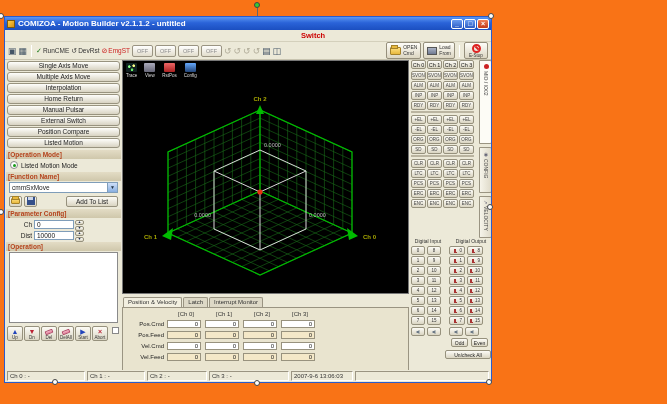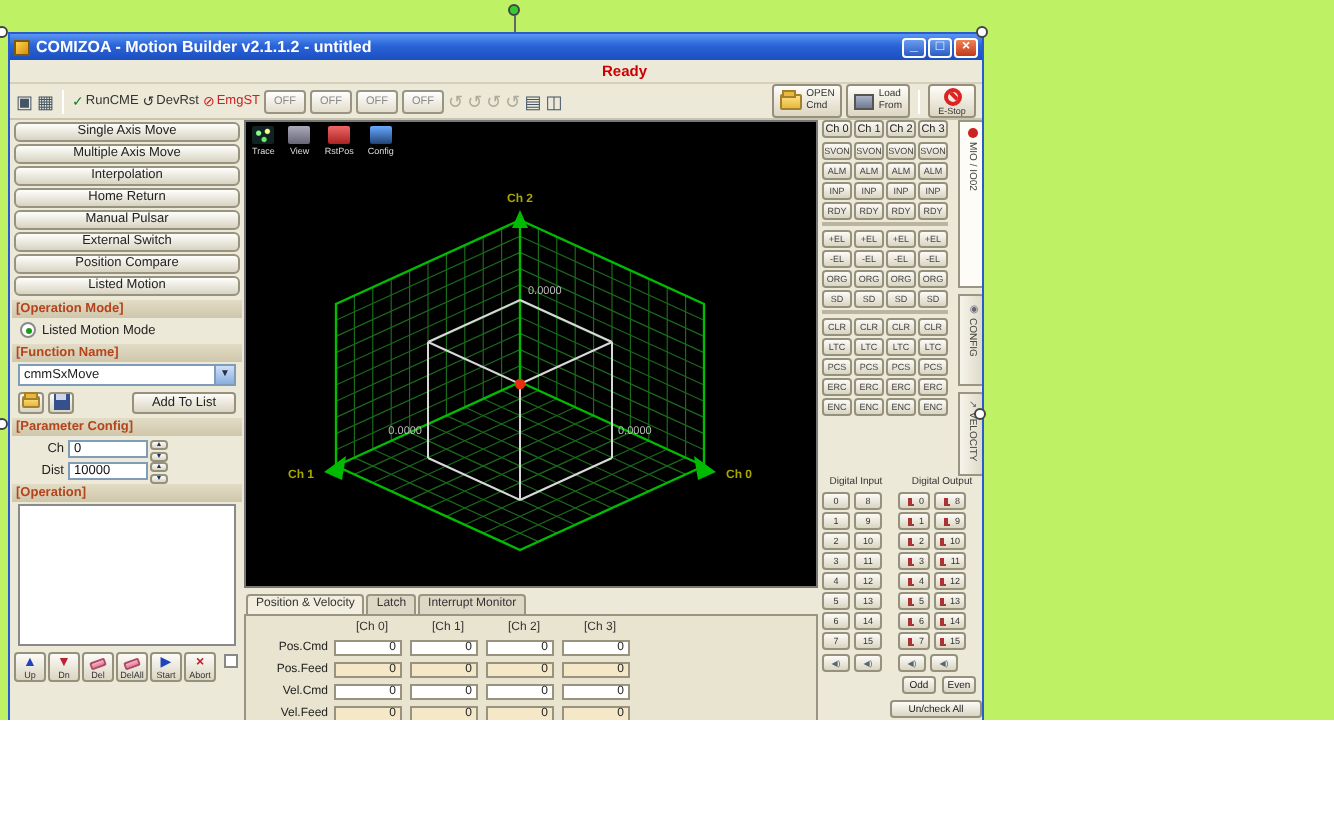--- a/index.html
+++ b/index.html
@@ -1,17 +1,17 @@
 <!DOCTYPE html>
 <html><head>
 <meta charset="utf-8">
 <style>
   *{box-sizing:border-box;margin:0;padding:0;}
   body{background:#fff;font-family:"Liberation Sans",sans-serif;}
-  .canvas{position:relative;width:667px;height:360px;background:#bef264;overflow:hidden;}
+  .canvas{position:relative;width:667px;height:404px;background:#f97316;overflow:hidden;}
   
   .handle{position:absolute;width:6px;height:6px;border:1px solid #444;border-radius:50%;background:#fff;z-index:60;}
   .handle.green{background:#33cc33;}
   .stem{position:absolute;left:257px;top:8px;width:1px;height:8px;background:#666;z-index:55;}
   
   .window{position:absolute;left:4px;top:16px;width:488px;height:367px;background:#ece9d8;border:1px solid #2a5bcc;overflow:hidden;}
   .titlebar{height:13px;background:linear-gradient(180deg,#5a96f2,#2a63d8 45%,#1b4fc0);display:flex;align-items:center;padding:0 2px;color:#fff;font-size:8px;font-weight:bold;white-space:nowrap;}
   .app-icon{width:8px;height:8px;background:linear-gradient(135deg,#ffd24a,#d88f10);border:1px solid #7a5a10;margin-right:3px;flex:none;}
   .tb-ctrls{margin-left:auto;display:flex;gap:1px;}
   .tb-ctrl{width:12px;height:10px;font-size:7px;line-height:8px;text-align:center;color:#fff;background:linear-gradient(#6a9cf0,#2c5cc4);border:1px solid #fff;border-radius:2px;}
@@ -134,21 +134,21 @@
       <span class="app-icon"></span>
       <span>COMIZOA - Motion Builder v2.1.1.2 - untitled</span>
       <span class="tb-ctrls">
         <span class="tb-ctrl">_</span>
         <span class="tb-ctrl">□</span>
         <span class="tb-ctrl close">×</span>
       </span>
     </div>
 
     <div class="menubar">
-      <span class="ready">Ready</span>
+      <span class="ready">Switch</span>
     </div>
 
     <div class="toolbar">
       <span class="ticon">▣</span>
       <span class="ticon">▦</span>
       <span class="tsep"></span>
       <span class="ttext">
           <span class="glyph" style="color:#1a7a1a;">✓</span>
           <span>RunCME</span>
         </span>

